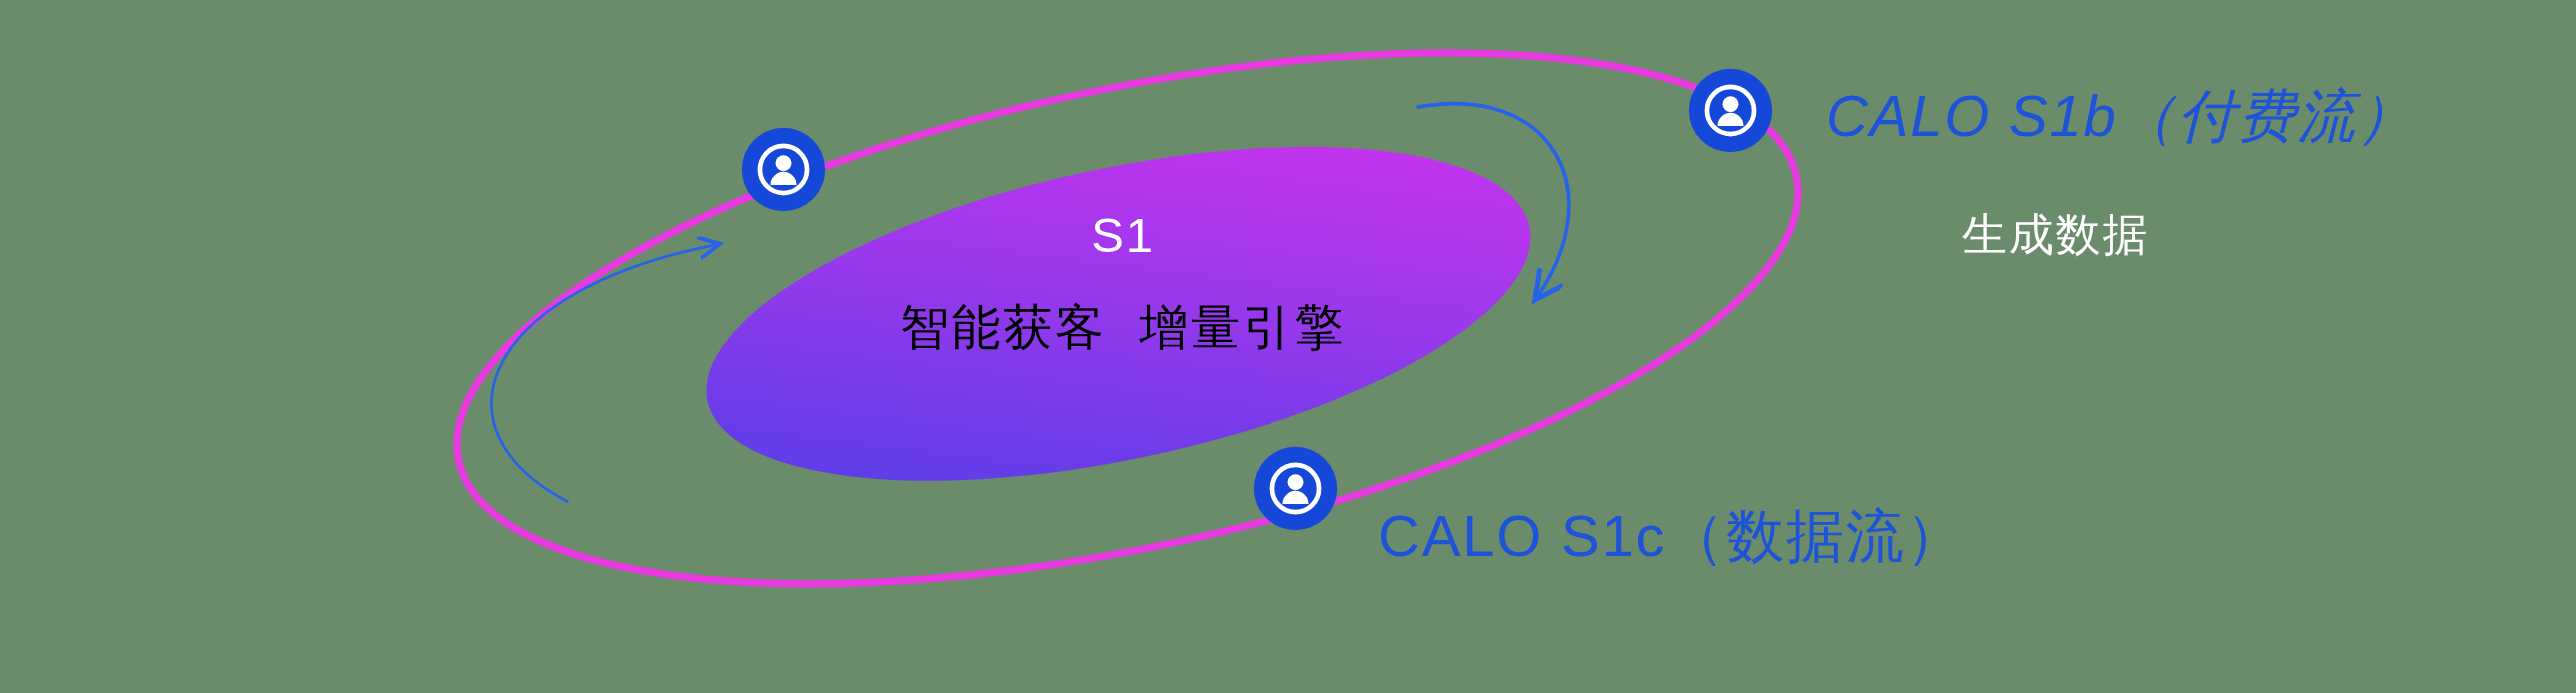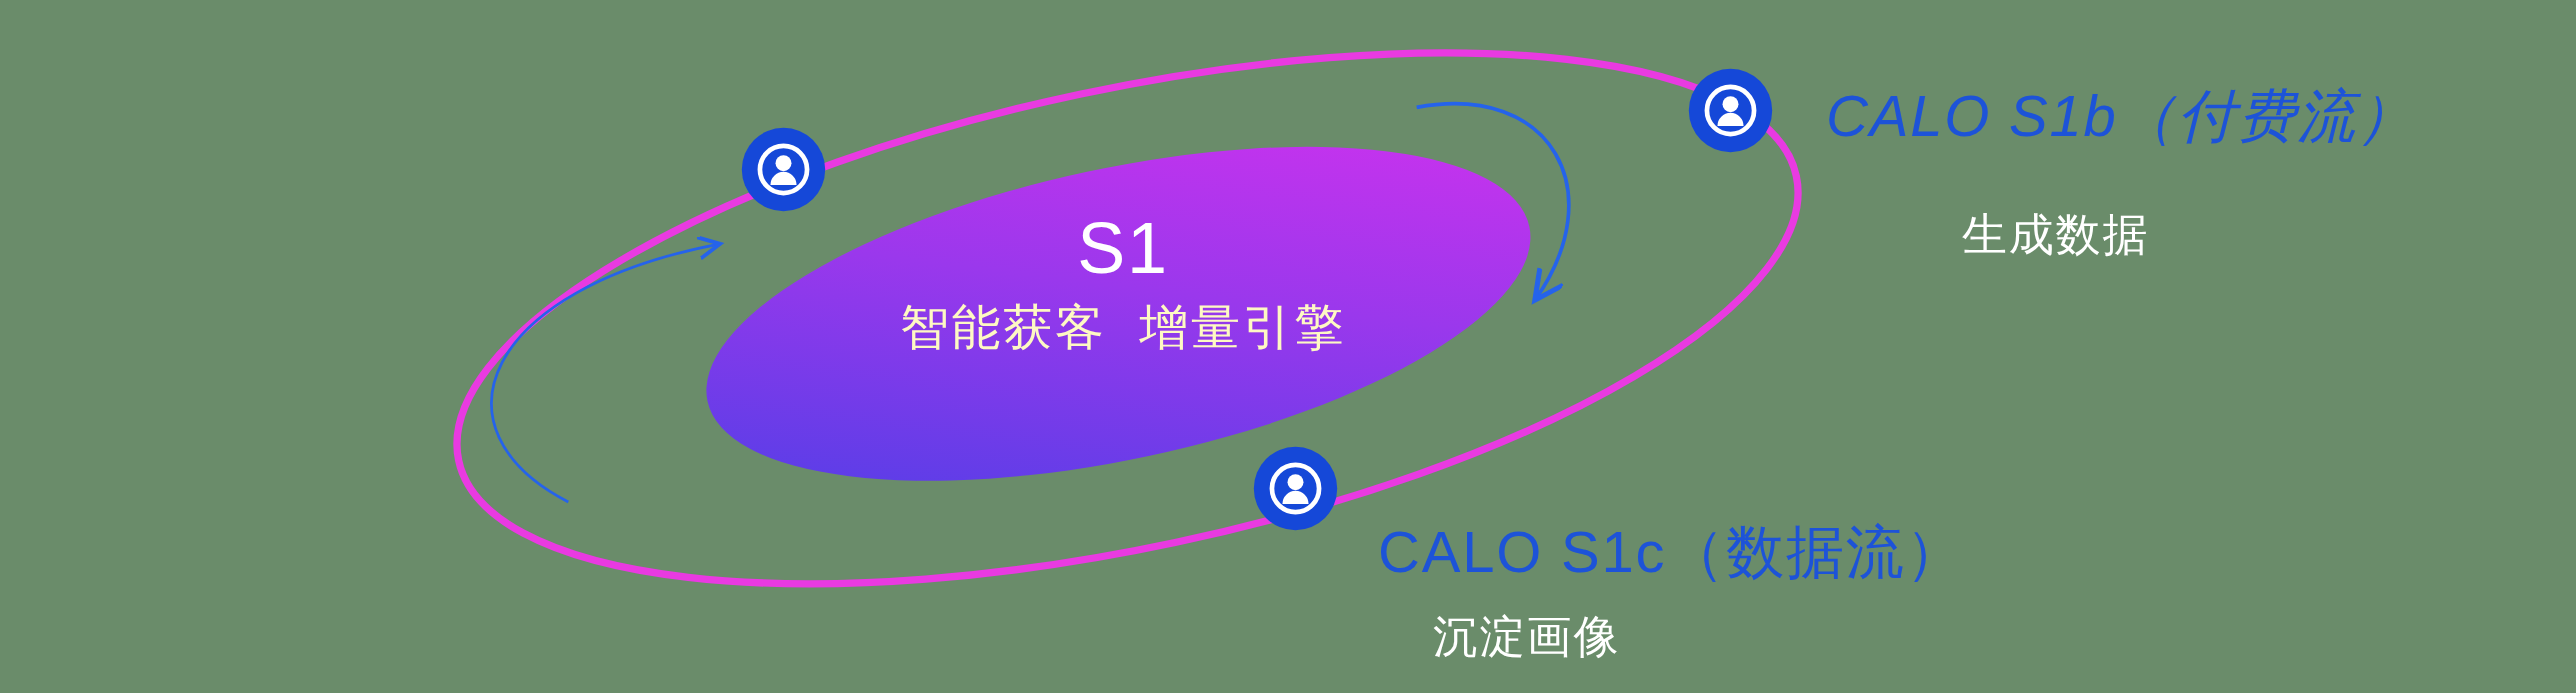--- a/index.html
+++ b/index.html
@@ -32,48 +32,48 @@
     color: #ffffff;
     font-size: 45px;
     font-weight: 500;
     letter-spacing: 1.8px;
     white-space: nowrap;
   }
   .label-s1a   { left: 42px;   top: 22px; }
   .caption-s1a { left: 435px;  top: 165px; }
   .label-s1b   { left: 1826px; top: 78px; font-style: italic; }
   .caption-s1b { left: 1962px; top: 205px; }
-  .label-s1c   { left: 1378px; top: 514px; text-align: right; }
+  .label-s1c   { left: 1378px; top: 498px; text-align: right; }
   .caption-s1c { left: 1433px; top: 607px; }
 
   .node-icon {
     position: absolute;
     width: 87px;
     height: 87px;
   }
   .icon-s1a { left: 740px;  top: 126px; }
   .icon-s1b { left: 1687px; top: 67px; }
   .icon-s1c { left: 1252px; top: 445px; }
   .node-icon svg { display: block; width: 100%; height: 100%; }
 
   .core-title {
     position: absolute;
     left: 1123px; top: 207px;
     transform: translateX(-50%);
     color: #ffffff;
-    font-size: 72px;
+    font-size: 49px;
     font-weight: 500;
     letter-spacing: 1.8px;
     white-space: nowrap;
   }
   .core-subtitle {
     position: absolute;
     left: 1123px; top: 295px;
     transform: translateX(-50%);
-    color: #fef9c3;
+    color: #000000;
     font-size: 49px;
     font-weight: 500;
     letter-spacing: 2.7px;
     white-space: pre;
   }
 </style>
 </head>
 <body>
 
 <div class="stage">
@@ -120,21 +120,20 @@
   <div class="node-icon icon-s1b">
     <svg viewBox="0 0 48 48">
       <circle cx="24" cy="24" r="23" fill="#1548d8"></circle>
       <circle cx="24" cy="24" r="13" fill="none" stroke="#ffffff" stroke-width="2.6"></circle>
       <circle cx="24" cy="20.5" r="4.4" fill="#ffffff"></circle>
       <path d="M16.8 32.5 a7.2 7.2 0 0 1 14.4 0 z" fill="#ffffff"></path>
     </svg>
   </div>
 
   <div class="node-label label-s1c">CALO S1c（数据流）</div>
-  <div class="node-caption caption-s1c">沉淀画像</div>
   <div class="node-icon icon-s1c">
     <svg viewBox="0 0 48 48">
       <circle cx="24" cy="24" r="23" fill="#1548d8"></circle>
       <circle cx="24" cy="24" r="13" fill="none" stroke="#ffffff" stroke-width="2.6"></circle>
       <circle cx="24" cy="20.5" r="4.4" fill="#ffffff"></circle>
       <path d="M16.8 32.5 a7.2 7.2 0 0 1 14.4 0 z" fill="#ffffff"></path>
     </svg>
   </div>
 
 </div>

